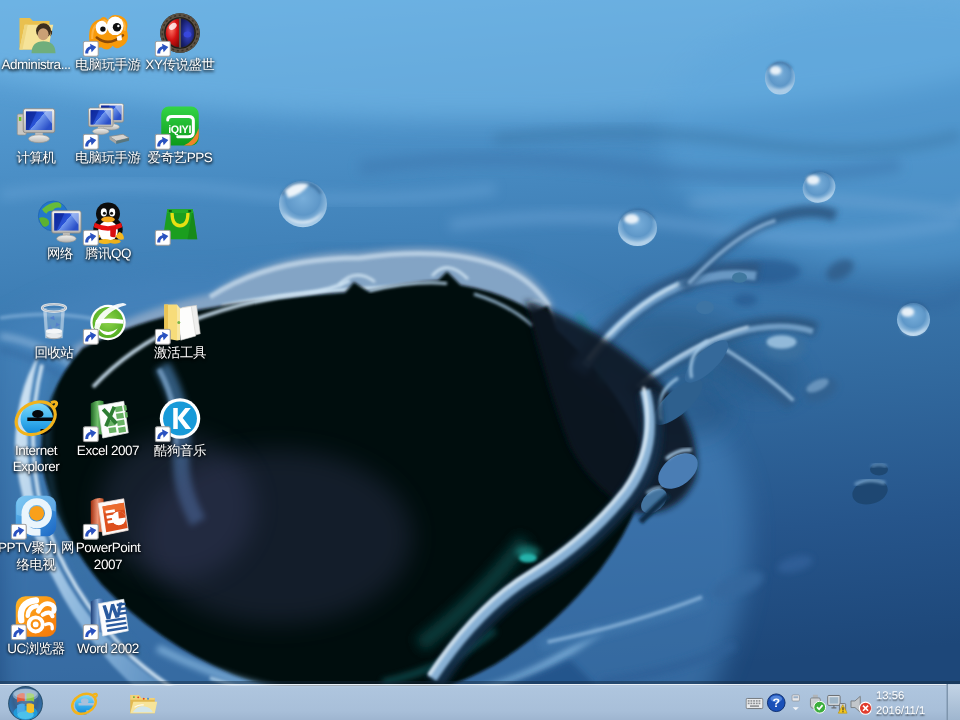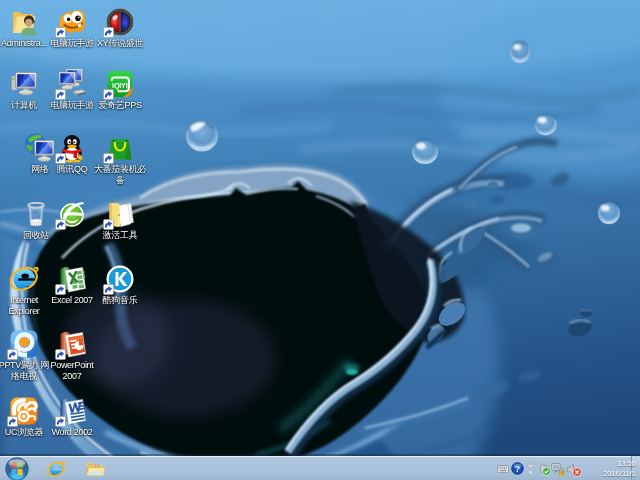--- a/index.html
+++ b/index.html
@@ -8,21 +8,21 @@
   #wall{position:absolute;left:0;top:0;width:640px;height:480px;}
   .ic{position:absolute;width:48px;}
   .ic .g{width:30px;height:30px;margin:0 auto;position:relative;}
   .ic .lb{margin-top:1px;width:58px;margin-left:-5px;text-align:center;font-size:9px;line-height:11px;color:#fff;
       text-shadow:0 1px 2px rgba(0,0,0,.9),0 0 2px rgba(0,0,0,.8);letter-spacing:-0.3px;white-space:nowrap;}
   .ov{position:absolute;left:-2px;bottom:-1px;width:11px;height:11px;}
   #taskbar{position:absolute;left:0;top:456px;width:640px;height:24px;
       background:linear-gradient(#b6cbe2 0,#aec5de 8%,#a8bfd9 70%,#9db4cf 100%);
       border-top:1px solid #e9f0f7;box-shadow:0 -2px 0 rgba(20,40,60,.45);}
   .tb{position:absolute;}
-  #clock{position:absolute;right:4px;top:459px;width:36px;text-align:right;color:#fff;
+  #clock{position:absolute;right:20px;top:459px;width:36px;text-align:left;color:#fff;
       font-size:7.5px;line-height:9.5px;text-shadow:0 1px 1px rgba(0,0,0,.5);}
   #showdesk{position:absolute;right:0;top:456px;width:8px;height:24px;
       background:linear-gradient(#c3d4e6,#9fb6cf);border-left:1px solid #7e95ad;}
 </style>
 </head>
 <body>
 <svg id="wall" viewBox="0 0 640 480" preserveAspectRatio="none">
 <defs>
 <linearGradient id="bg" x1="0" y1="0" x2="0.12" y2="1">
  <stop offset="0" stop-color="#63abdf"></stop>
@@ -400,21 +400,20 @@
  <div class="g"><svg width="30" height="30" viewBox="0 0 30 30">
   <path d="M6.5,6.5 L23.5,6.5 L26.5,26.5 L3.5,26.5 Z" fill="#1b9e1f"></path>
   <path d="M23.5,6.5 L26.5,26.5 L20,26.5 Z" fill="#158218" opacity="0.7"></path>
   <path d="M6.5,6.5 L23.5,6.5 L23.9,9 L6.2,9 Z" fill="#23ad27"></path>
   <path d="M9.7,9 Q9.7,17.5 15,17.5 Q20.3,17.5 20.3,9" fill="none" stroke="#e8e012" stroke-width="2.2"></path>
   <path d="M7.5,7 L9.5,7 L9.5,8.5 L7.5,8.5 Z" fill="#115e13"></path>
   <path d="M20.5,7 L22.5,7 L22.5,8.5 L20.5,8.5 Z" fill="#115e13"></path>
  </svg><svg class="ov" width="11" height="11">
           <use href="#ovr"></use>
         </svg></div>
- <div class="lb">大番茄装机必<br>备</div>
 </div>
 
 <div class="ic" style="left:12px;top:199px">
  <div class="g"><svg width="30" height="30" viewBox="0 0 30 30">
   <path d="M7.5,6.5 L22.5,6.5 L21,26.5 L9,26.5 Z" fill="#cfe0ec" opacity="0.22"></path>
   <path d="M7.8,6.5 L10,6.5 L11.2,26.5 L9.2,26.5 Z" fill="#fff" opacity="0.4"></path>
   <path d="M20,6.5 L22.2,6.5 L20.8,26.5 L18.8,26.5 Z" fill="#fff" opacity="0.35"></path>
   <ellipse cx="15" cy="6.3" rx="7.9" ry="2.5" fill="none" stroke="#dde3e8" stroke-width="1.7"></ellipse>
   <ellipse cx="15" cy="6.3" rx="7.9" ry="2.5" fill="none" stroke="#8a949e" stroke-width="0.5" opacity="0.6"></ellipse>
   <path d="M9.6,21.5 L20.4,21.5 L20.2,25.8 Q15,27.6 9.8,25.8 Z" fill="#dde2e6" opacity="0.9"></path>

